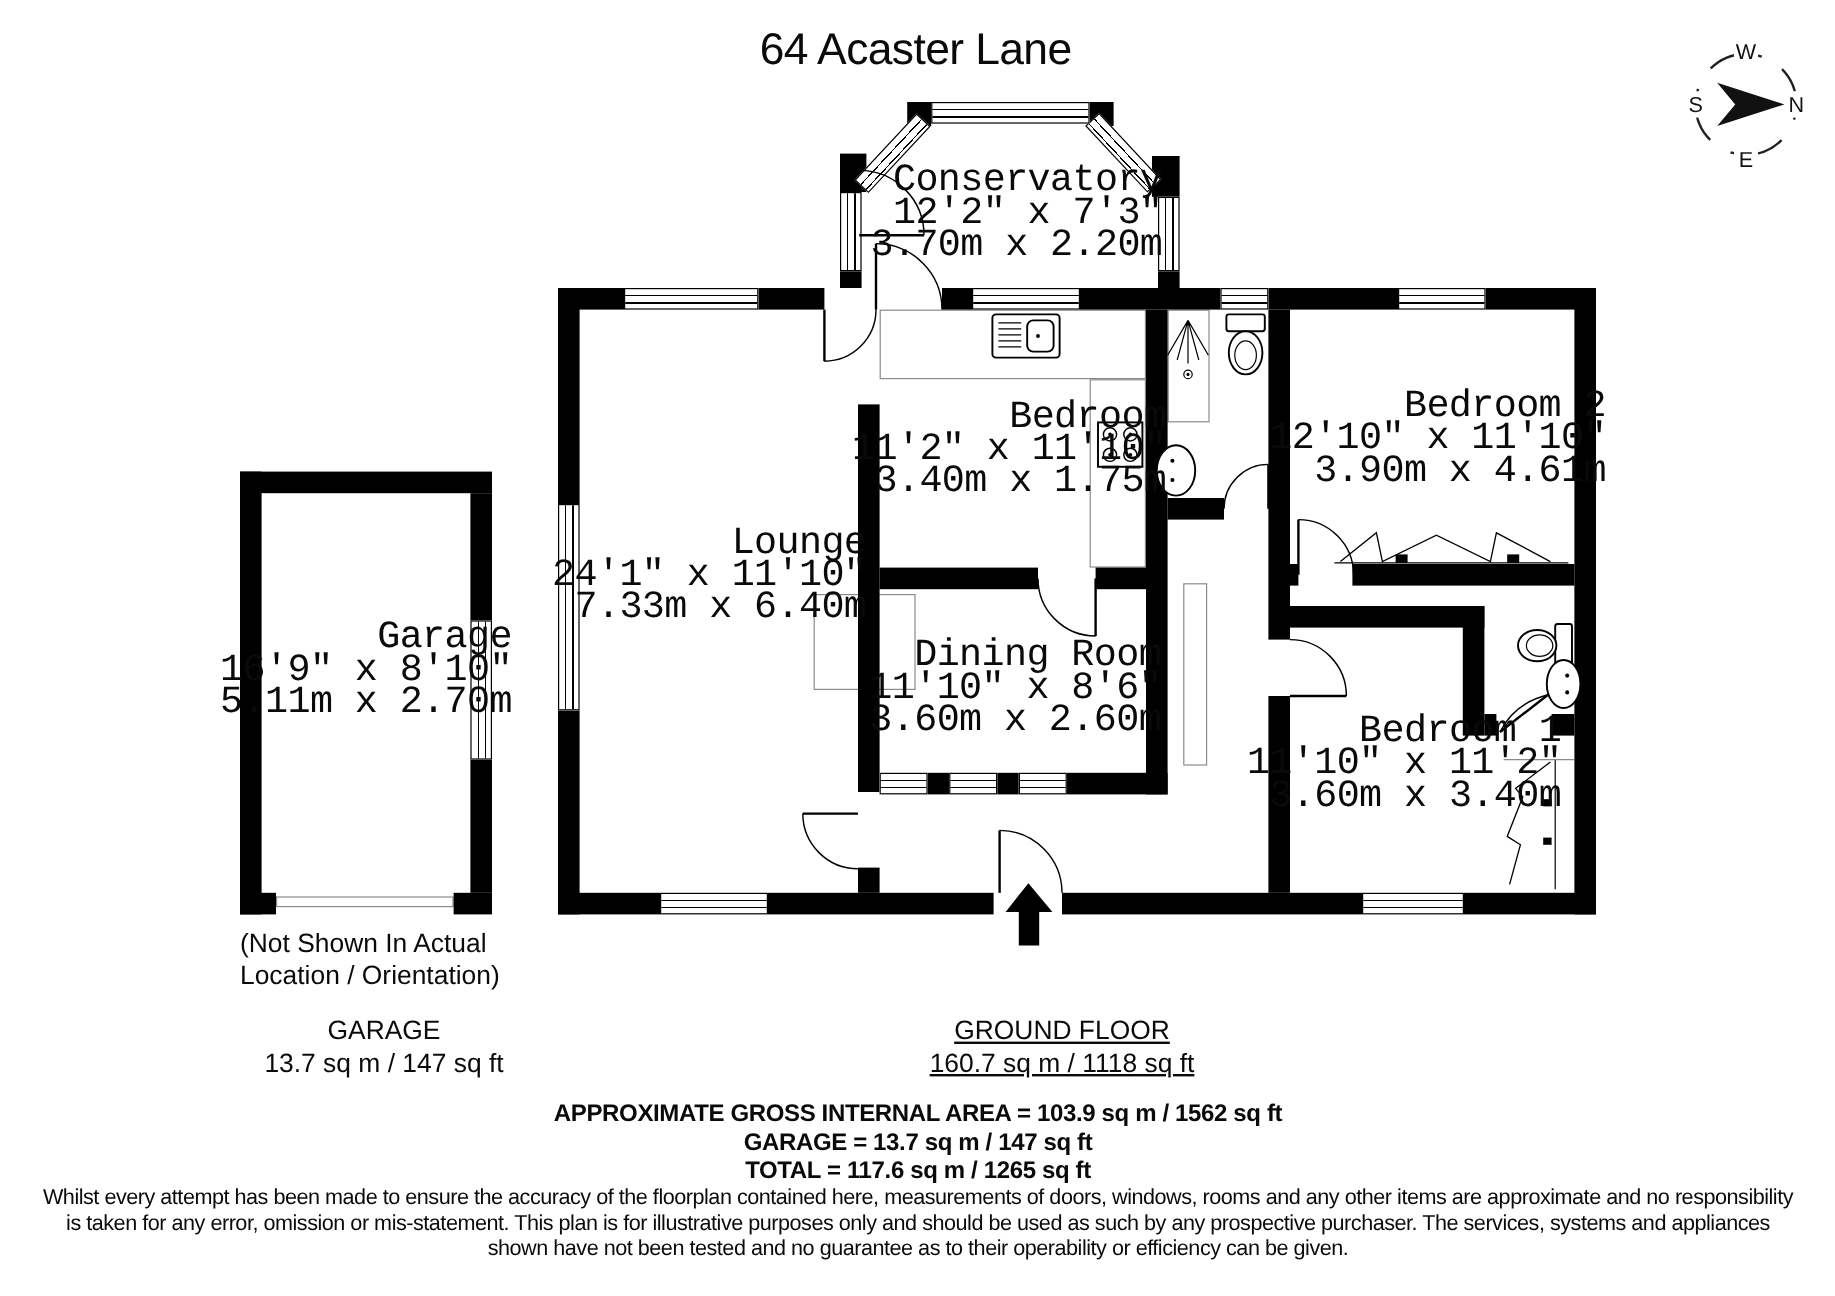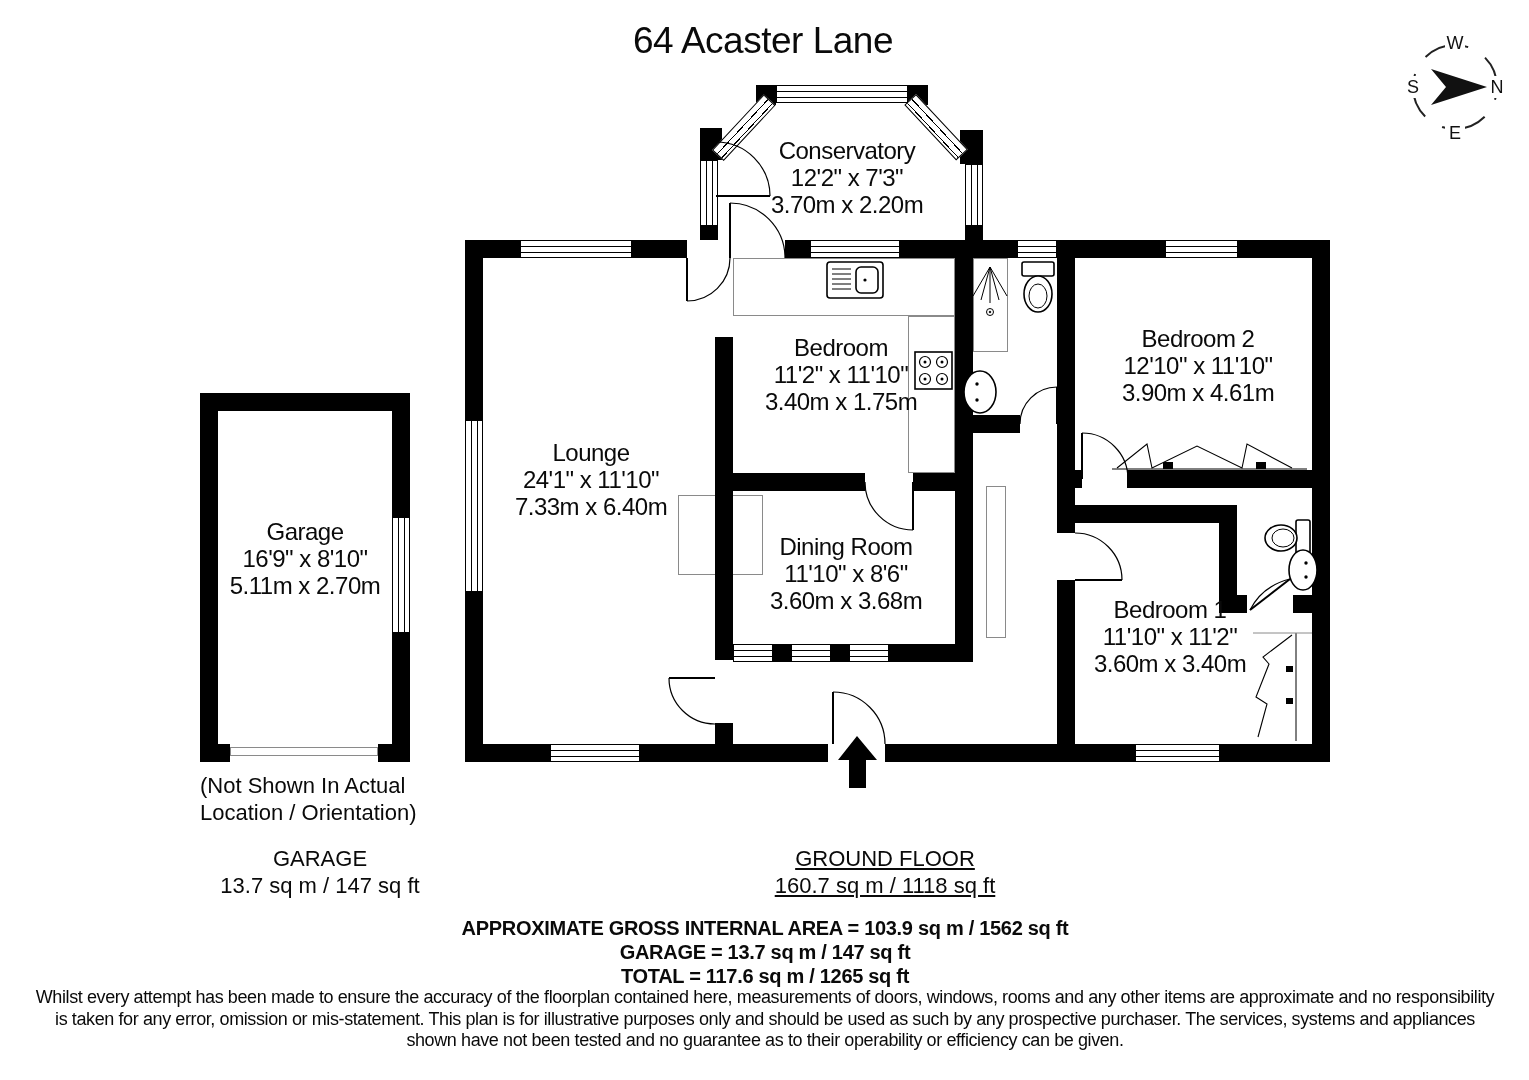--- a/index.html
+++ b/index.html
@@ -5,22 +5,22 @@
   html,body{margin:0;padding:0;background:#fff;}
   #stage{position:relative;width:1529px;height:1080px;background:#fff;overflow:hidden;
          font-family:"Liberation Sans",sans-serif;color:#0a0a0a;}
   .wall{position:absolute;background:#000;z-index:2;}
   .winH,.winV{position:absolute;background:#fff;border:1px solid #000;box-sizing:border-box;z-index:3;}
   .winH{background:#fff linear-gradient(to bottom,transparent 0,transparent 5px,#000 5px,#000 6px,transparent 6px,transparent 11px,#000 11px,#000 12px,transparent 12px);}
   .winV{background:#fff linear-gradient(to right,transparent 0,transparent 5px,#000 5px,#000 6px,transparent 6px,transparent 11px,#000 11px,#000 12px,transparent 12px);}
   .diag{height:16px;z-index:3;}
   .thin{position:absolute;background:#fff;border:1px solid #8a8a8a;box-sizing:border-box;z-index:1;}
   #overlay{position:absolute;left:0;top:0;z-index:4;pointer-events:none;}
-  .rlabel{position:absolute;transform:translate(-50%,-50%);text-align:center;font-size:24px;
-          letter-spacing:-0.5px;line-height:27px;white-space:nowrap;z-index:5;}
+  .rlabel{position:absolute;transform:translate(-50%,-50%);text-align:right;font-size:32px;
+          letter-spacing:-0.5px;line-height:27px;white-space:nowrap;z-index:5;font-family:Liberation Mono, monospace;}
   .title{position:absolute;left:763px;top:20px;transform:translateX(-50%);font-size:37px;letter-spacing:-0.5px;z-index:5;}
   .note{position:absolute;left:200px;top:772px;font-size:22px;line-height:27px;z-index:5;}
   .areaBlock{position:absolute;transform:translateX(-50%);text-align:center;font-size:22px;line-height:27px;white-space:nowrap;z-index:5;}
   .summary{position:absolute;left:765px;top:916px;transform:translateX(-50%);text-align:center;
            font-weight:bold;font-size:20px;letter-spacing:-0.3px;line-height:24px;white-space:nowrap;z-index:5;}
   .disclaimer{position:absolute;left:765px;top:987px;transform:translateX(-50%);width:1460px;
               text-align:center;font-size:18px;letter-spacing:-0.4px;line-height:21.5px;z-index:5;}
   #compass{position:absolute;left:1403px;top:28px;z-index:5;}
   #compass text{font-size:18px;fill:#111;}
 </style>
@@ -147,21 +147,21 @@
       <div>3.40m x 1.75m</div>
     </div>
     <div class="rlabel" style="left:591px;top:479px;">
       <div>Lounge</div>
       <div>24'1" x 11'10"</div>
       <div>7.33m x 6.40m</div>
     </div>
     <div class="rlabel" style="left:846px;top:573px;">
       <div>Dining Room</div>
       <div>11'10" x 8'6"</div>
-      <div>3.60m x 3.68m</div>
+      <div>3.60m x 2.60m</div>
     </div>
     <div class="rlabel" style="left:1198px;top:365px;">
       <div>Bedroom 2</div>
       <div>12'10" x 11'10"</div>
       <div>3.90m x 4.61m</div>
     </div>
     <div class="rlabel" style="left:1170px;top:636px;">
       <div>Bedroom 1</div>
       <div>11'10" x 11'2"</div>
       <div>3.60m x 3.40m</div>

